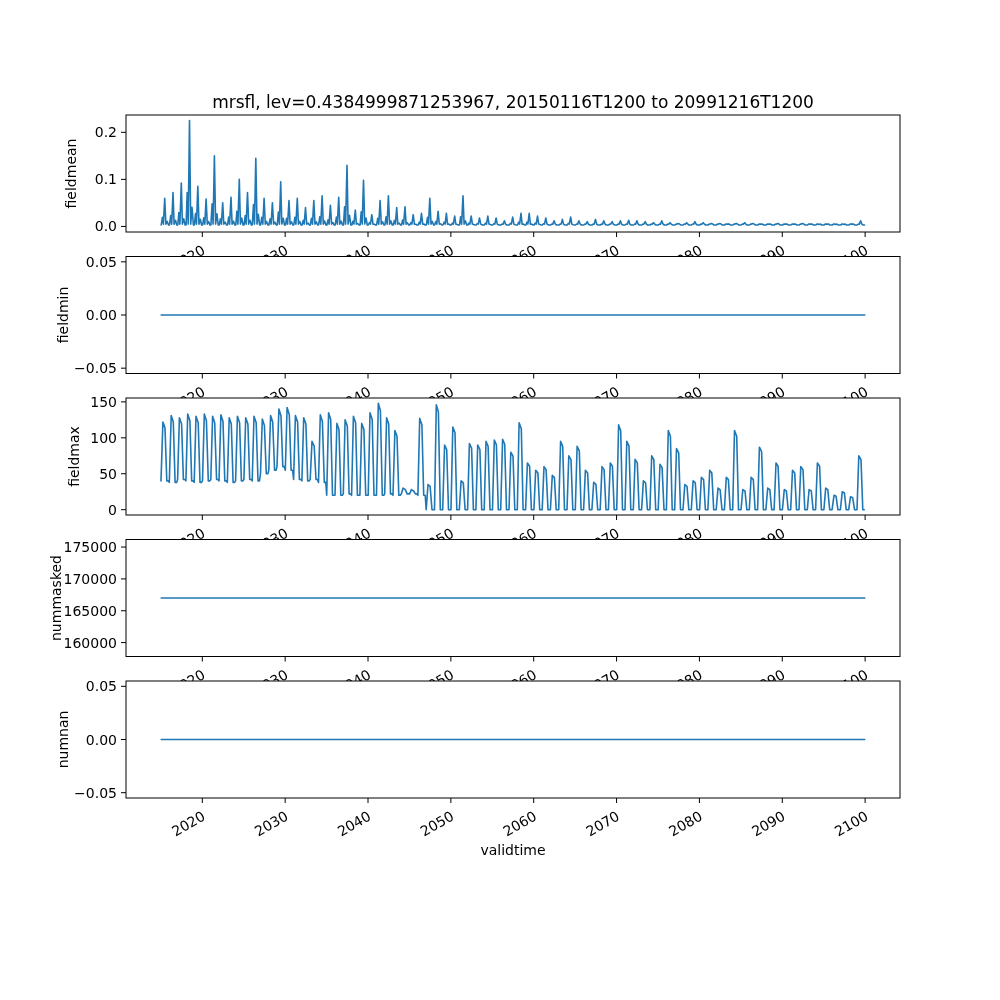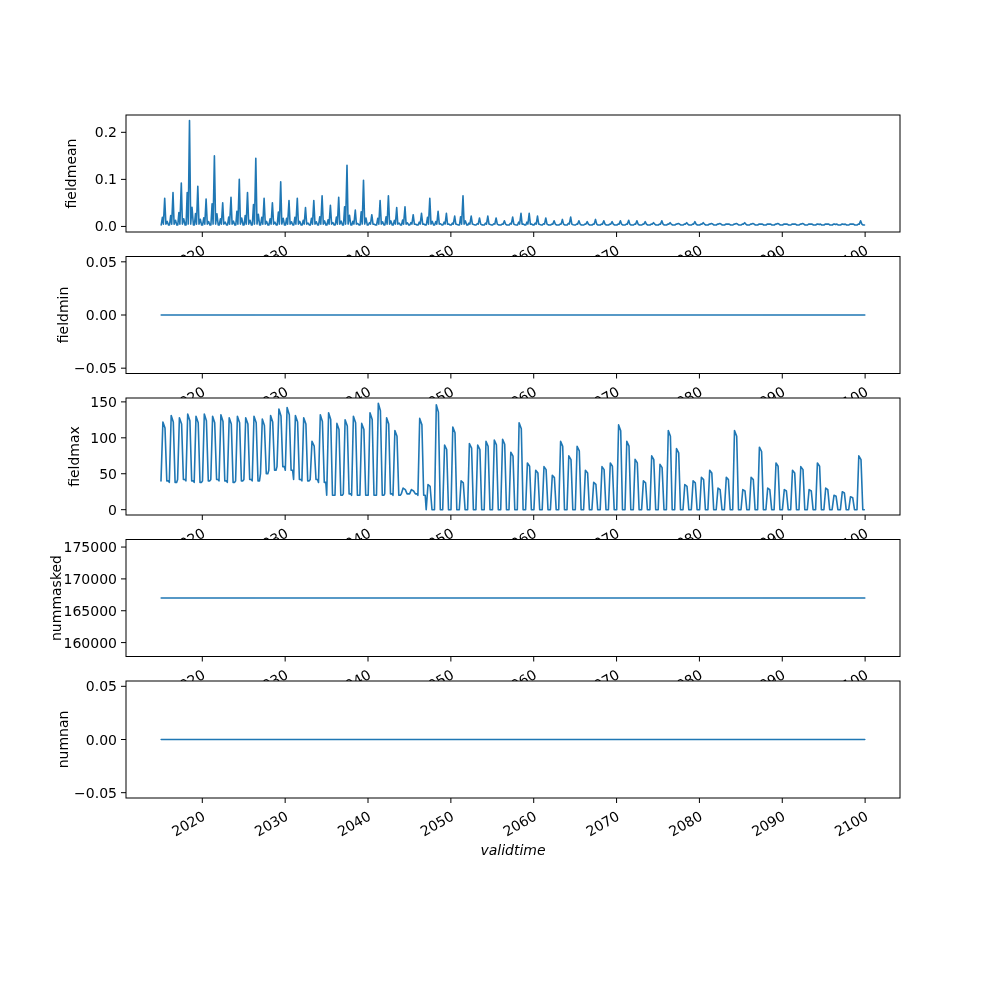--- a/index.html
+++ b/index.html
@@ -1,27 +1,28 @@
 <!DOCTYPE html>
 <html><head>
 <meta charset="utf-8">
 <style>
   html,body{margin:0;padding:0;background:#ffffff;}
   .fig{position:relative;width:1000px;height:1000px;background:#ffffff;
        font-family:"DejaVu Sans","Liberation Sans",sans-serif;color:#000;overflow:hidden;}
   .title{position:absolute;left:126px;width:774px;top:92px;text-align:center;
          font-size:17px;white-space:nowrap;}
-  .xlabel{position:absolute;left:126px;width:774px;top:842px;text-align:center;font-size:14px;font-style:italic;}
+  .xlabel{position:absolute;left:126px;width:774px;top:842px;text-align:center;font-size:14px;}
   svg{position:absolute;left:0;top:0;}
   svg text{font-family:"DejaVu Sans","Liberation Sans",sans-serif;fill:#000;}
 </style>
 </head>
 <body>
 
 <div class="fig">
+  <div class="title">mrsfl, lev=0.4384999871253967, 20150116T1200 to 20991216T1200</div>
   <svg id="plot" width="1000" height="1000">
       <g>
         <clipPath id="cf0">
           <rect x="125" y="115" width="776" height="117"></rect>
         </clipPath>
         <clipPath id="cx0">
           <rect x="0" y="233" width="1000" height="23.5"></rect>
         </clipPath>
         <rect x="126" y="115" width="774" height="117" fill="none" stroke="#000000" stroke-width="1"></rect>
         <line x1="121" x2="126" y1="226.4465004022526" y2="226.4465004022526" stroke="#000000" stroke-width="1"></line>

